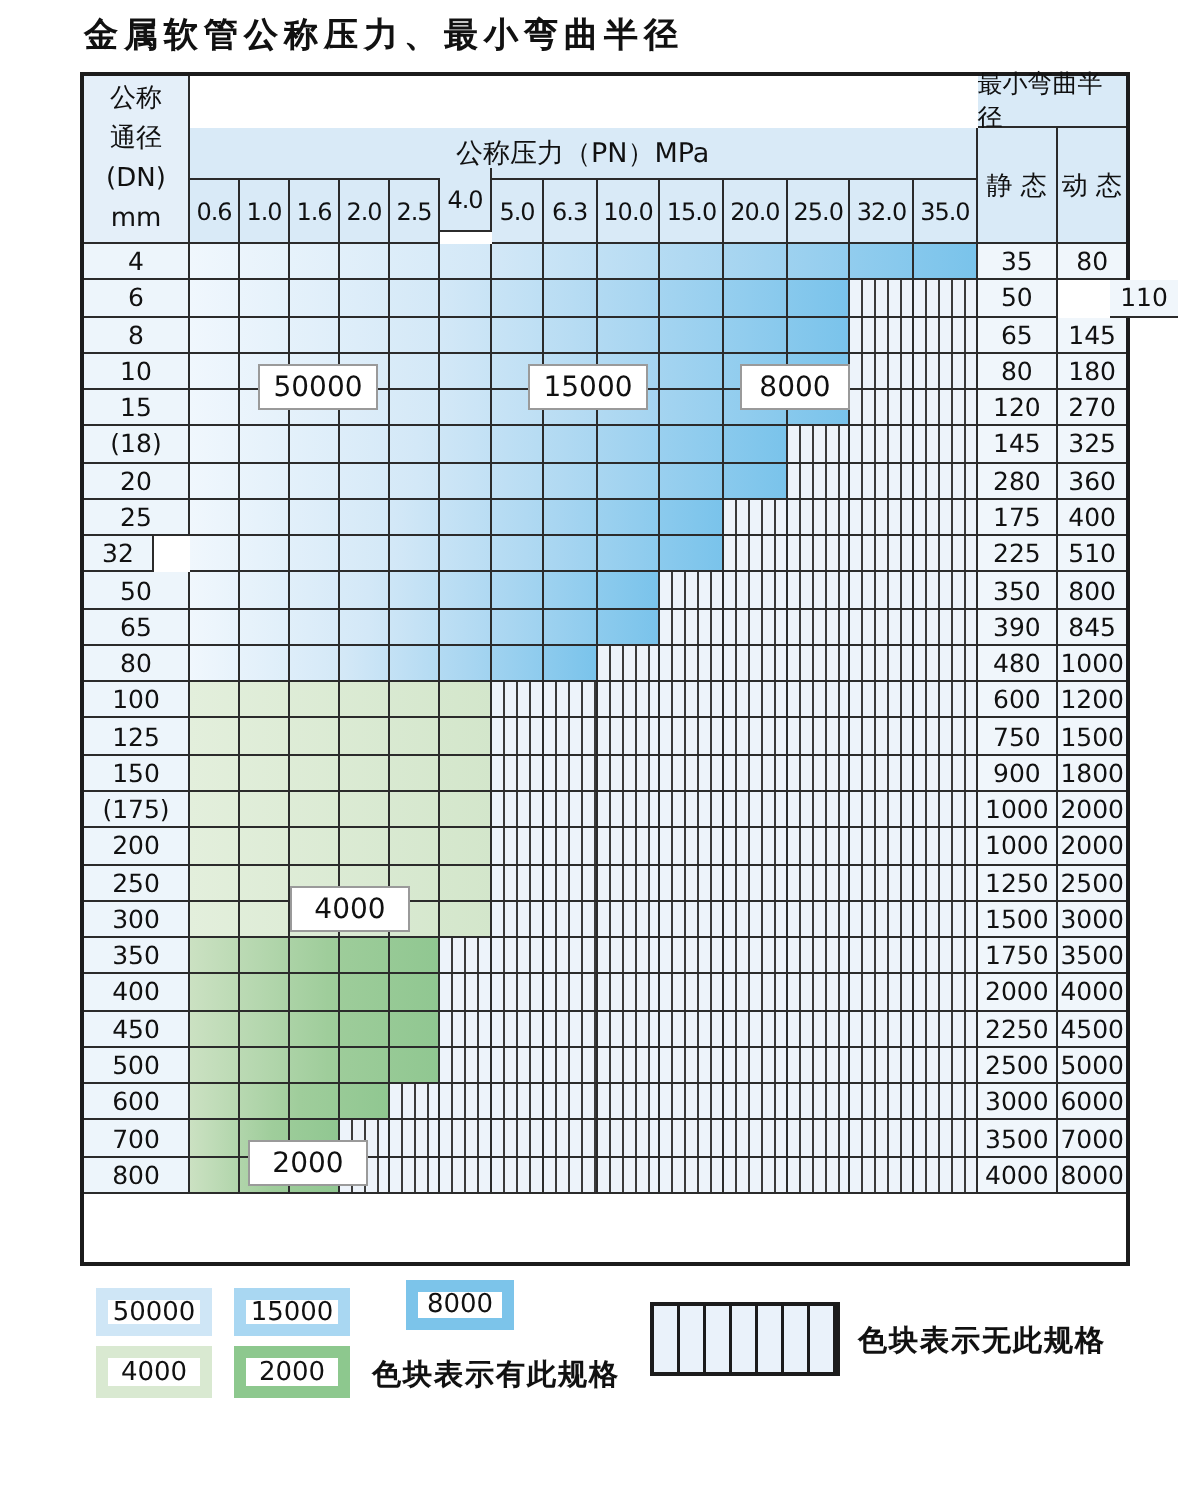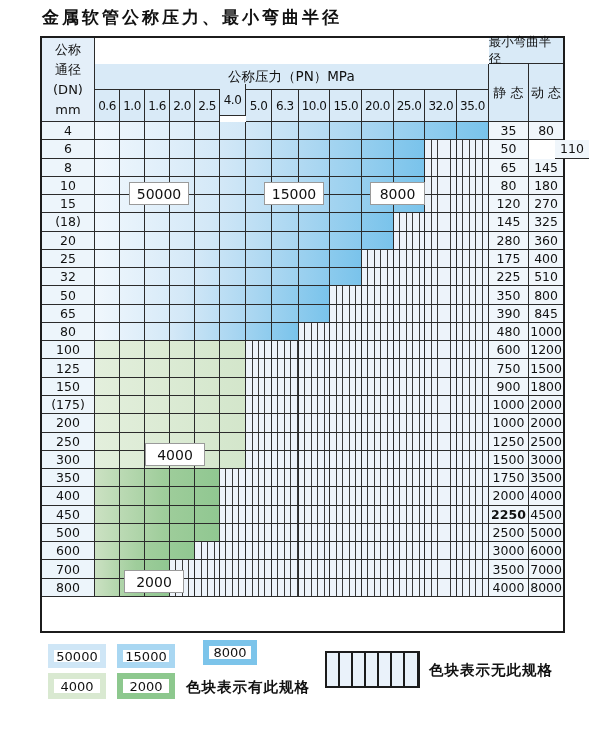--- a/index.html
+++ b/index.html
@@ -231,21 +231,21 @@
           <div class="cell pcell" style="left: 288.4px; width: 31.7px;"></div>
           <div class="cell pcell hatch" style="left: 320.1px; width: 31.7px;"></div>
           <div class="cell pcell hatch" style="left: 351.8px; width: 31.6px;"></div>
           <div class="cell pcell hatch" style="left: 383.4px; width: 31.7px;"></div>
           <div class="cell pcell hatch" style="left: 415.1px; width: 31.7px;"></div>
           <div class="cell valcell" style="left: 446.8px; width: 40.3px;">175</div>
           <div class="cell valcell" style="left: 487.1px; width: 34px; border-right: none;">400</div>
         </div>
         <div class="row">
           <div class="grad blue" style="width: 267.1px;"></div>
-          <div class="cell dncell" style="left: 0px; width: 53px;">32</div>
+          <div class="cell dncell" style="left: 0px; width: 35px;">32</div>
           <div class="cell pcell" style="left: 53px; width: 25px;"></div>
           <div class="cell pcell" style="left: 78px; width: 25px;"></div>
           <div class="cell pcell" style="left: 103px; width: 25px;"></div>
           <div class="cell pcell" style="left: 128px; width: 25px;"></div>
           <div class="cell pcell" style="left: 153px; width: 25px;"></div>
           <div class="cell pcell" style="left: 178px; width: 26px;"></div>
           <div class="cell pcell" style="left: 204px; width: 26px;"></div>
           <div class="cell pcell" style="left: 230px; width: 26.7px;"></div>
           <div class="cell pcell" style="left: 256.7px; width: 31.7px;"></div>
           <div class="cell pcell" style="left: 288.4px; width: 31.7px;"></div>
@@ -506,21 +506,21 @@
           <div class="cell pcell" style="left: 153px; width: 25px;"></div>
           <div class="cell pcell hatch" style="left: 178px; width: 26px;"></div>
           <div class="cell pcell hatch" style="left: 204px; width: 26px;"></div>
           <div class="cell pcell hatch" style="left: 230px; width: 26.7px;"></div>
           <div class="cell pcell hatch" style="left: 256.7px; width: 31.7px;"></div>
           <div class="cell pcell hatch" style="left: 288.4px; width: 31.7px;"></div>
           <div class="cell pcell hatch" style="left: 320.1px; width: 31.7px;"></div>
           <div class="cell pcell hatch" style="left: 351.8px; width: 31.6px;"></div>
           <div class="cell pcell hatch" style="left: 383.4px; width: 31.7px;"></div>
           <div class="cell pcell hatch" style="left: 415.1px; width: 31.7px;"></div>
-          <div class="cell valcell" style="left: 446.8px; width: 40.3px; font-weight: bold;">2250</div>
+          <div class="cell valcell" style="left: 446.8px; width: 40.3px;">2250</div>
           <div class="cell valcell" style="left: 487.1px; width: 34px; border-right: none;">4500</div>
         </div>
         <div class="row">
           <div class="grad greendark" style="width: 125px;"></div>
           <div class="cell dncell" style="left: 0px; width: 53px;">500</div>
           <div class="cell pcell" style="left: 53px; width: 25px;"></div>
           <div class="cell pcell" style="left: 78px; width: 25px;"></div>
           <div class="cell pcell" style="left: 103px; width: 25px;"></div>
           <div class="cell pcell" style="left: 128px; width: 25px;"></div>
           <div class="cell pcell" style="left: 153px; width: 25px;"></div>

